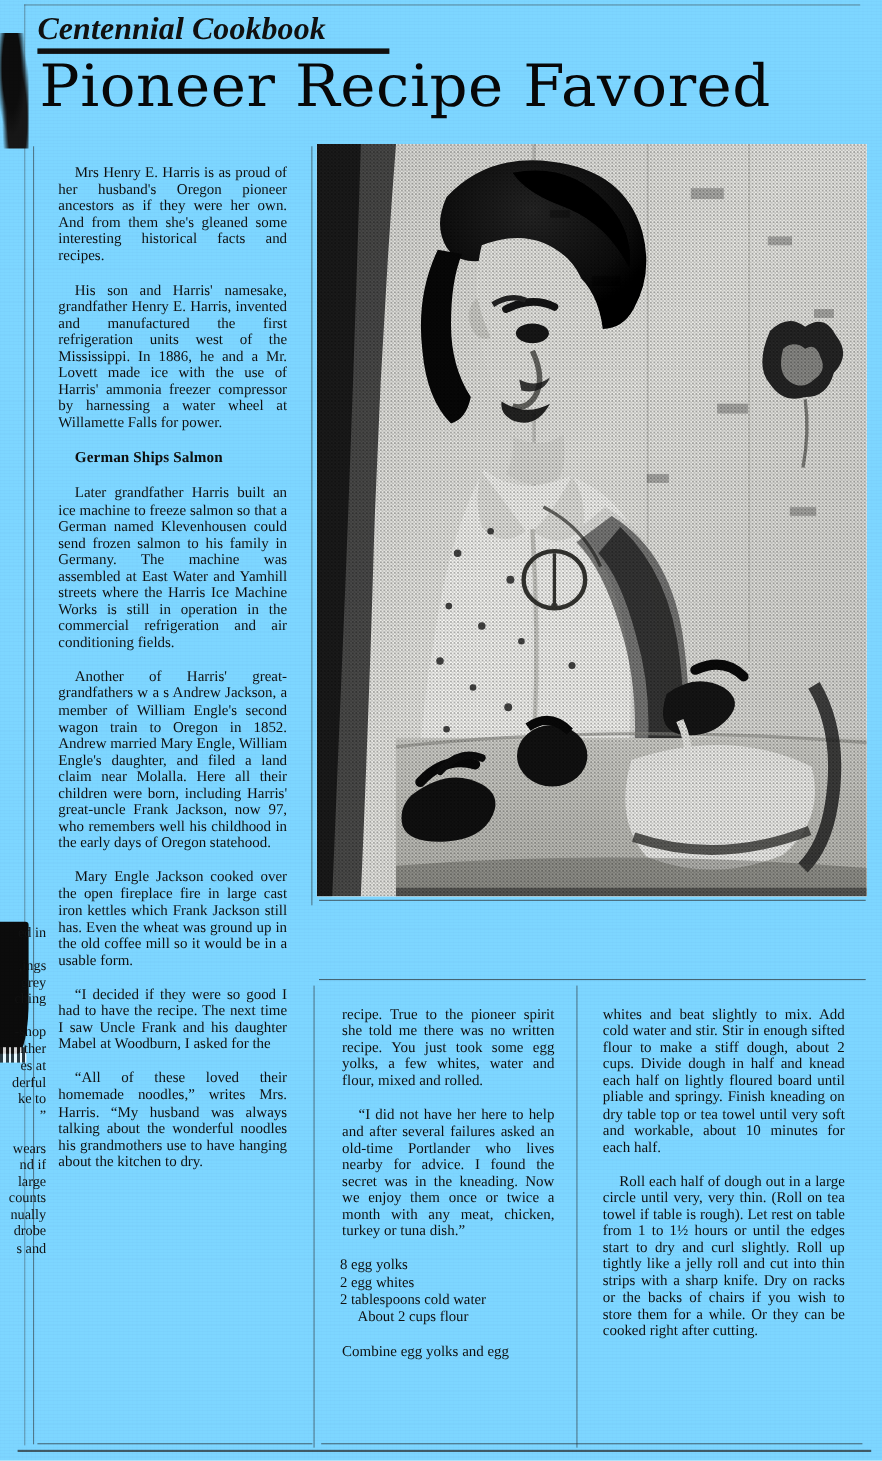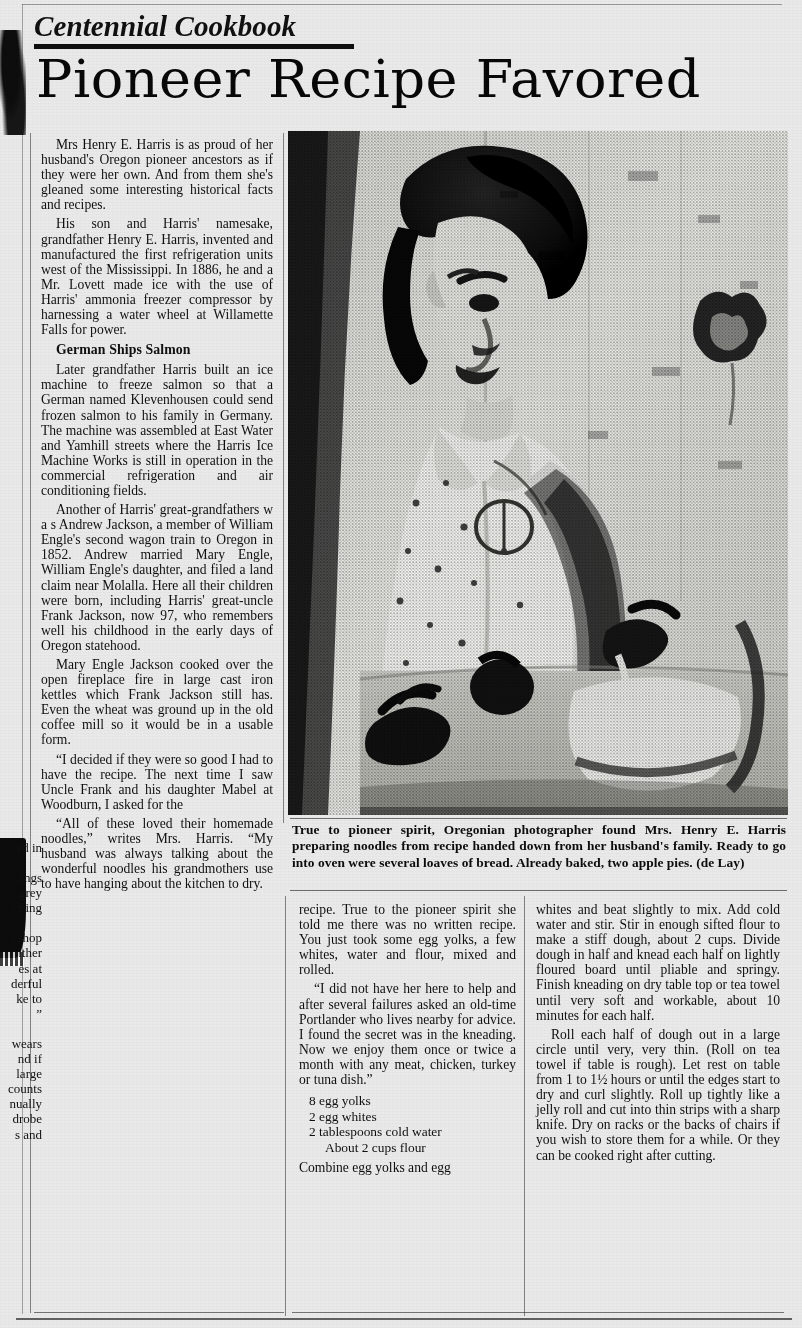--- a/index.html
+++ b/index.html
@@ -6,21 +6,21 @@
   html,body{margin:0;padding:0;background:#fff;}
   body{
     width:802px;height:1328px;overflow:hidden;position:relative;
     font-family:"Liberation Serif", serif;
     color:#1a1a1a;
     -webkit-font-smoothing:none;
   }
   
   #clipping{
     position:absolute;inset:0;
-    background:#e5e5e5;
+    background:#7dd3fc;
     filter:contrast(1.04);
   }
   .scan-noise{
     position:absolute;inset:0;pointer-events:none;z-index:60;
     opacity:.16;
     background-image:
       repeating-linear-gradient(0deg, rgba(0,0,0,.10) 0 1px, rgba(0,0,0,0) 1px 3px),
       repeating-linear-gradient(90deg, rgba(0,0,0,.05) 0 1px, rgba(0,0,0,0) 1px 4px);
   }
   
@@ -53,21 +53,21 @@
   }
 
   
   .col{
     position:absolute;
     font-size:13.6px;
     line-height:15.1px;
     text-align:justify;
     color:#141414;
   }
-  .col p{margin:4px;text-indent:15px;}
+  .col p{margin:16px;text-indent:15px;}
   .col p.noindent{text-indent:0;}
   .subhead{
     font-weight:700;font-size:13.8px;line-height:17px;
     margin:4px 0 2px 0;text-indent:0;letter-spacing:.1px;
   }
 
   #col1{left:37px;top:133px;width:240px;}
   #col2{left:295px;top:898px;width:225px;}
   #col3{left:532px;top:898px;width:252px;}
 
@@ -307,21 +307,20 @@
         <rect x="364" y="236" width="28" height="9"></rect>
           <rect x="300" y="300" width="20" height="8"></rect>
         <rect x="430" y="330" width="24" height="8"></rect>
           <rect x="212" y="60" width="18" height="7"></rect>
       </g>
     </svg>
     <div class="halftone"></div>
   </div>
 
   <div class="hrule" id="hrule-caption-top"></div>
-  <div id="caption">True to pioneer spirit, Oregonian photographer found Mrs. Henry E. Harris preparing noodles from recipe handed down from her husband's family. Ready to go into oven were several loaves of bread. Already baked, two apple pies. (de Lay)</div>
   <div class="hrule" id="hrule-caption-bot"></div>
 
   <div class="col" id="col2">
     <p class="noindent">recipe. True to the pioneer spirit she told me there was no written recipe. You just took some egg yolks, a few whites, water and flour, mixed and rolled.</p>
     <p>“I did not have her here to help and after several failures asked an old-time Portlander who lives nearby for advice. I found the secret was in the kneading. Now we enjoy them once or twice a month with any meat, chicken, turkey or tuna dish.”</p>
     <ul class="ingredients">
       <li>8  egg yolks</li>
       <li>2  egg whites</li>
       <li>2  tablespoons cold water</li>
       <li class="sub">About 2 cups flour</li>

